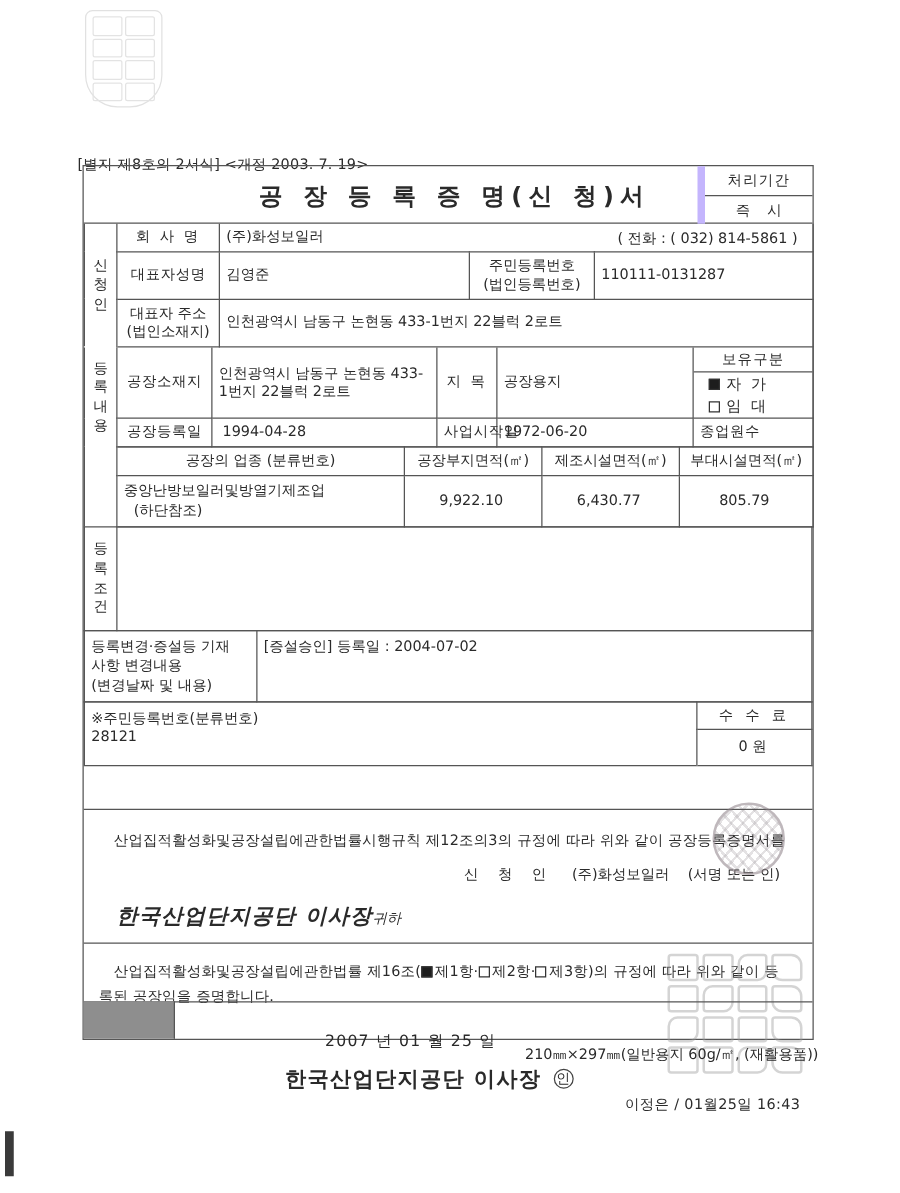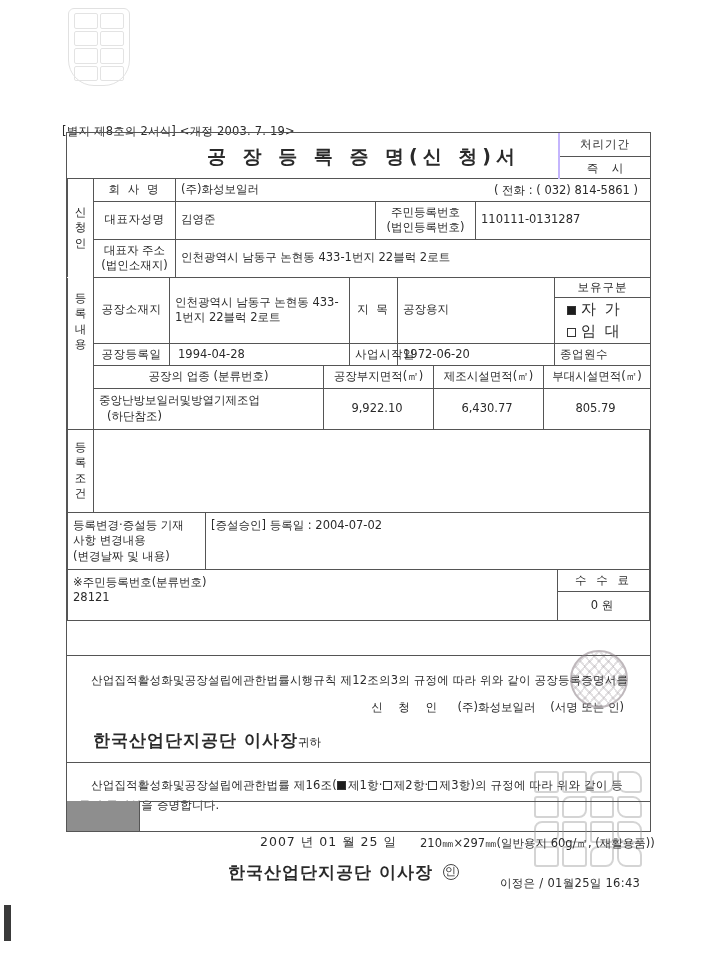--- a/index.html
+++ b/index.html
@@ -85,21 +85,21 @@
     font-weight: bold;
     letter-spacing: 5px;
     padding-left: 10px;
   }
   .proc-box {
     position: absolute;
     right: 0;
     top: 0;
     width: 92px;
     height: 46px;
-    border-left: 2px solid #c4b5fd;
+    border-left: 6px solid #c4b5fd;
     box-sizing: border-box;
   }
   .proc-head {
     height: 23px;
     line-height: 23px;
     text-align: center;
     font-size: 11.5px;
     border-bottom: 1px solid #555;
     letter-spacing: 1px;
   }
@@ -164,21 +164,21 @@
   
   .own-box { padding: 0 !important; width: 96px; }
   .own-head {
     text-align: center;
     font-size: 11.5px;
     border-bottom: 1px solid #555;
     padding: 2px 0 2px 0;
     letter-spacing: 1px;
   }
   .own-row {
-    font-size: 15px;
+    font-size: 12px;
     padding: 1px 0 1px 12px;
     letter-spacing: 2px;
     white-space: nowrap;
   }
   .chk {
     display: inline-block;
     width: 9px;
     height: 9px;
     border: 1.2px solid #333;
     margin-right: 5px;
@@ -211,20 +211,21 @@
     font-size: 11.5px;
     white-space: nowrap;
   }
   .applicant-line .sp { letter-spacing: 6px; }
   .addressee {
     margin-top: 14px;
     padding-left: 14px;
     font-size: 17px;
     font-weight: bold;
     letter-spacing: 1px;
+    font-style: italic;
   }
   .addressee .small {
     font-size: 11.5px;
     font-weight: normal;
     letter-spacing: 0;
   }
 
   .cert-date {
     margin-top: 18px;
     text-align: center;

